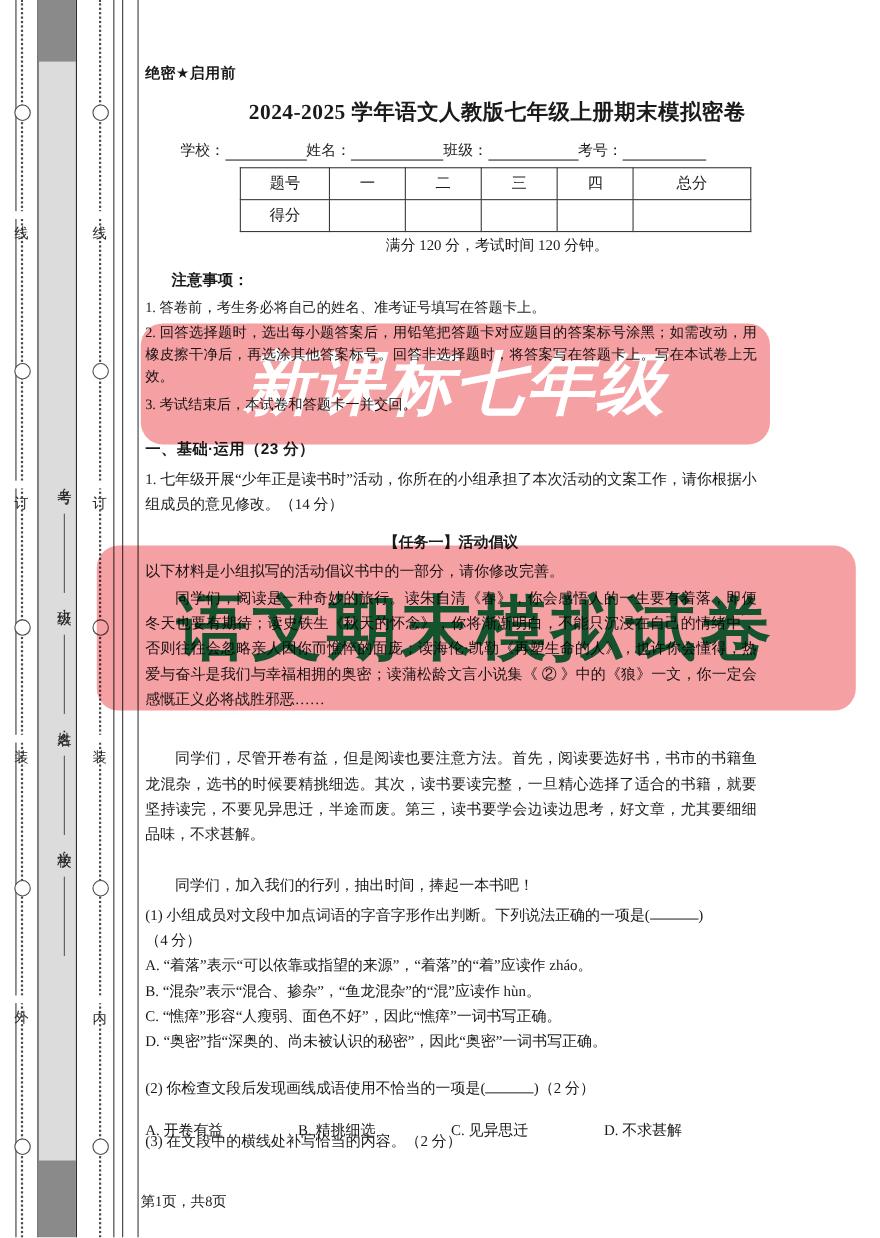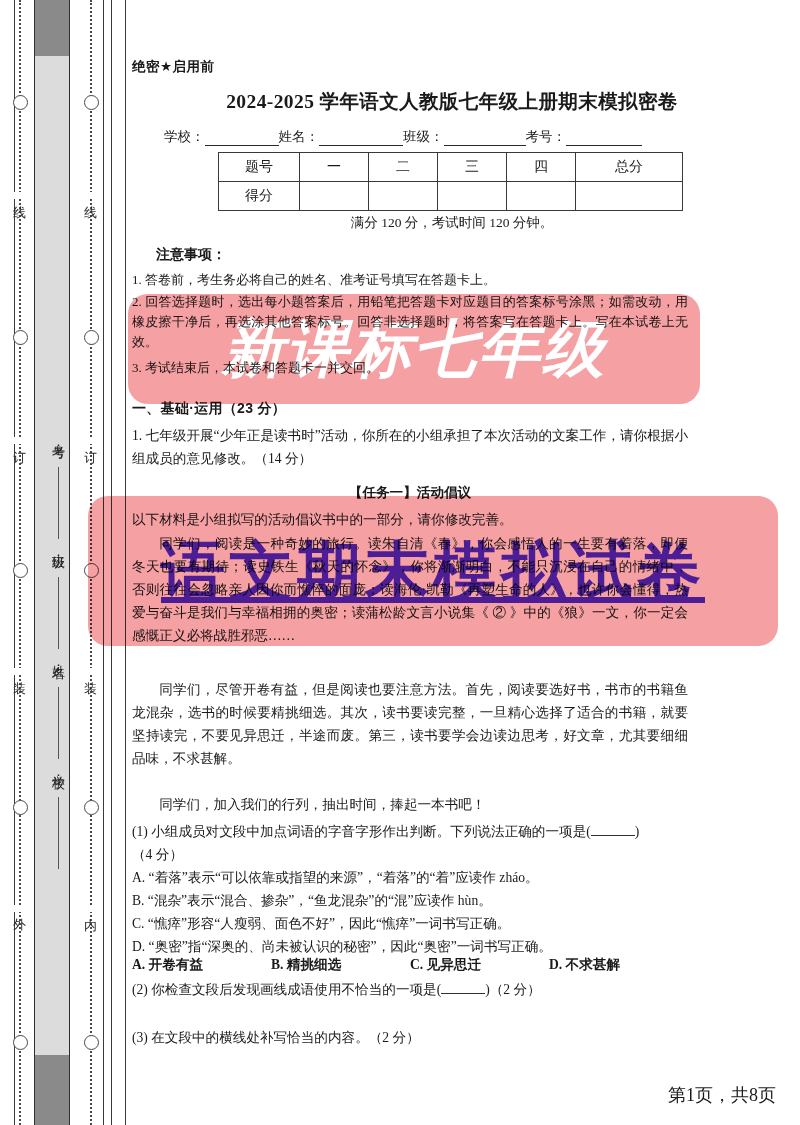--- a/index.html
+++ b/index.html
@@ -96,30 +96,30 @@
   #task1-head{position:absolute;left:0;top:484px;width:564px;text-align:center;
     font-size:13.6px;font-weight:bold;}
   #mat-lead{top:508px;}
   #mat-p1{top:532px;}
   #mat-p2{top:678px;}
   #mat-p3{top:793px;}
 
   #sub1{top:820px;}
   #sub1-opts{top:866px;}
   #sub2{top:978px;}
-  #sub2-opts{top:953px;font-weight:bold;}
+  #sub2-opts{top:1016px;}
   #sub3{top:1026px;}
 
   .opt-row{display:flex;}
   .opt-row>span{white-space:nowrap;}
   #sub2-opts .opt-row>span{width:142px;}
   .blankline{display:inline-block;border-bottom:1px solid #333;width:44px;}
 
-  #footer{position:absolute;left:0;top:1083px;width:648px;text-align:right;
-    font-size:18px;}
+  #footer{position:absolute;left:0;top:1083px;width:648px;text-align:left;
+    font-size:13px;}
 
   
   .wm{position:absolute;background:#f5a0a3;border-radius:20px;
     display:flex;align-items:center;justify-content:center;}
   .wm span{color:#fff;font-weight:bold;white-space:nowrap;
     font-family:"DejaVu Sans","Liberation Sans",sans-serif;}
   #wm-1{left:128px;top:294px;width:572px;height:110px;font-style:italic;}
   #wm-1 span{font-size:62px;letter-spacing:2px;}
   #wm-2{left:88px;top:496px;width:690px;height:150px;}
   #wm-2 span{font-size:64px;letter-spacing:4px;}
@@ -273,14 +273,14 @@
 
   <div class="para" id="sub3">(3) 在文段中的横线处补写恰当的内容。（2 分）</div>
 
   <div id="footer">第1页，共8页</div>
 </div>
 
 <div class="wm wm-mix" id="wm-1" style="background: rgb(245, 160, 163);">
   <span style="color: rgb(255, 255, 255);">新课标七年级</span>
 </div>
 <div class="wm wm-mix" id="wm-2" style="background: rgb(245, 160, 163);">
-  <span style="color: #4c1d95; text-decoration: underline;">语文期末模拟试卷</span>
+  <span style="color: #14532d;">语文期末模拟试卷</span>
 </div>
 
 </body></html>

